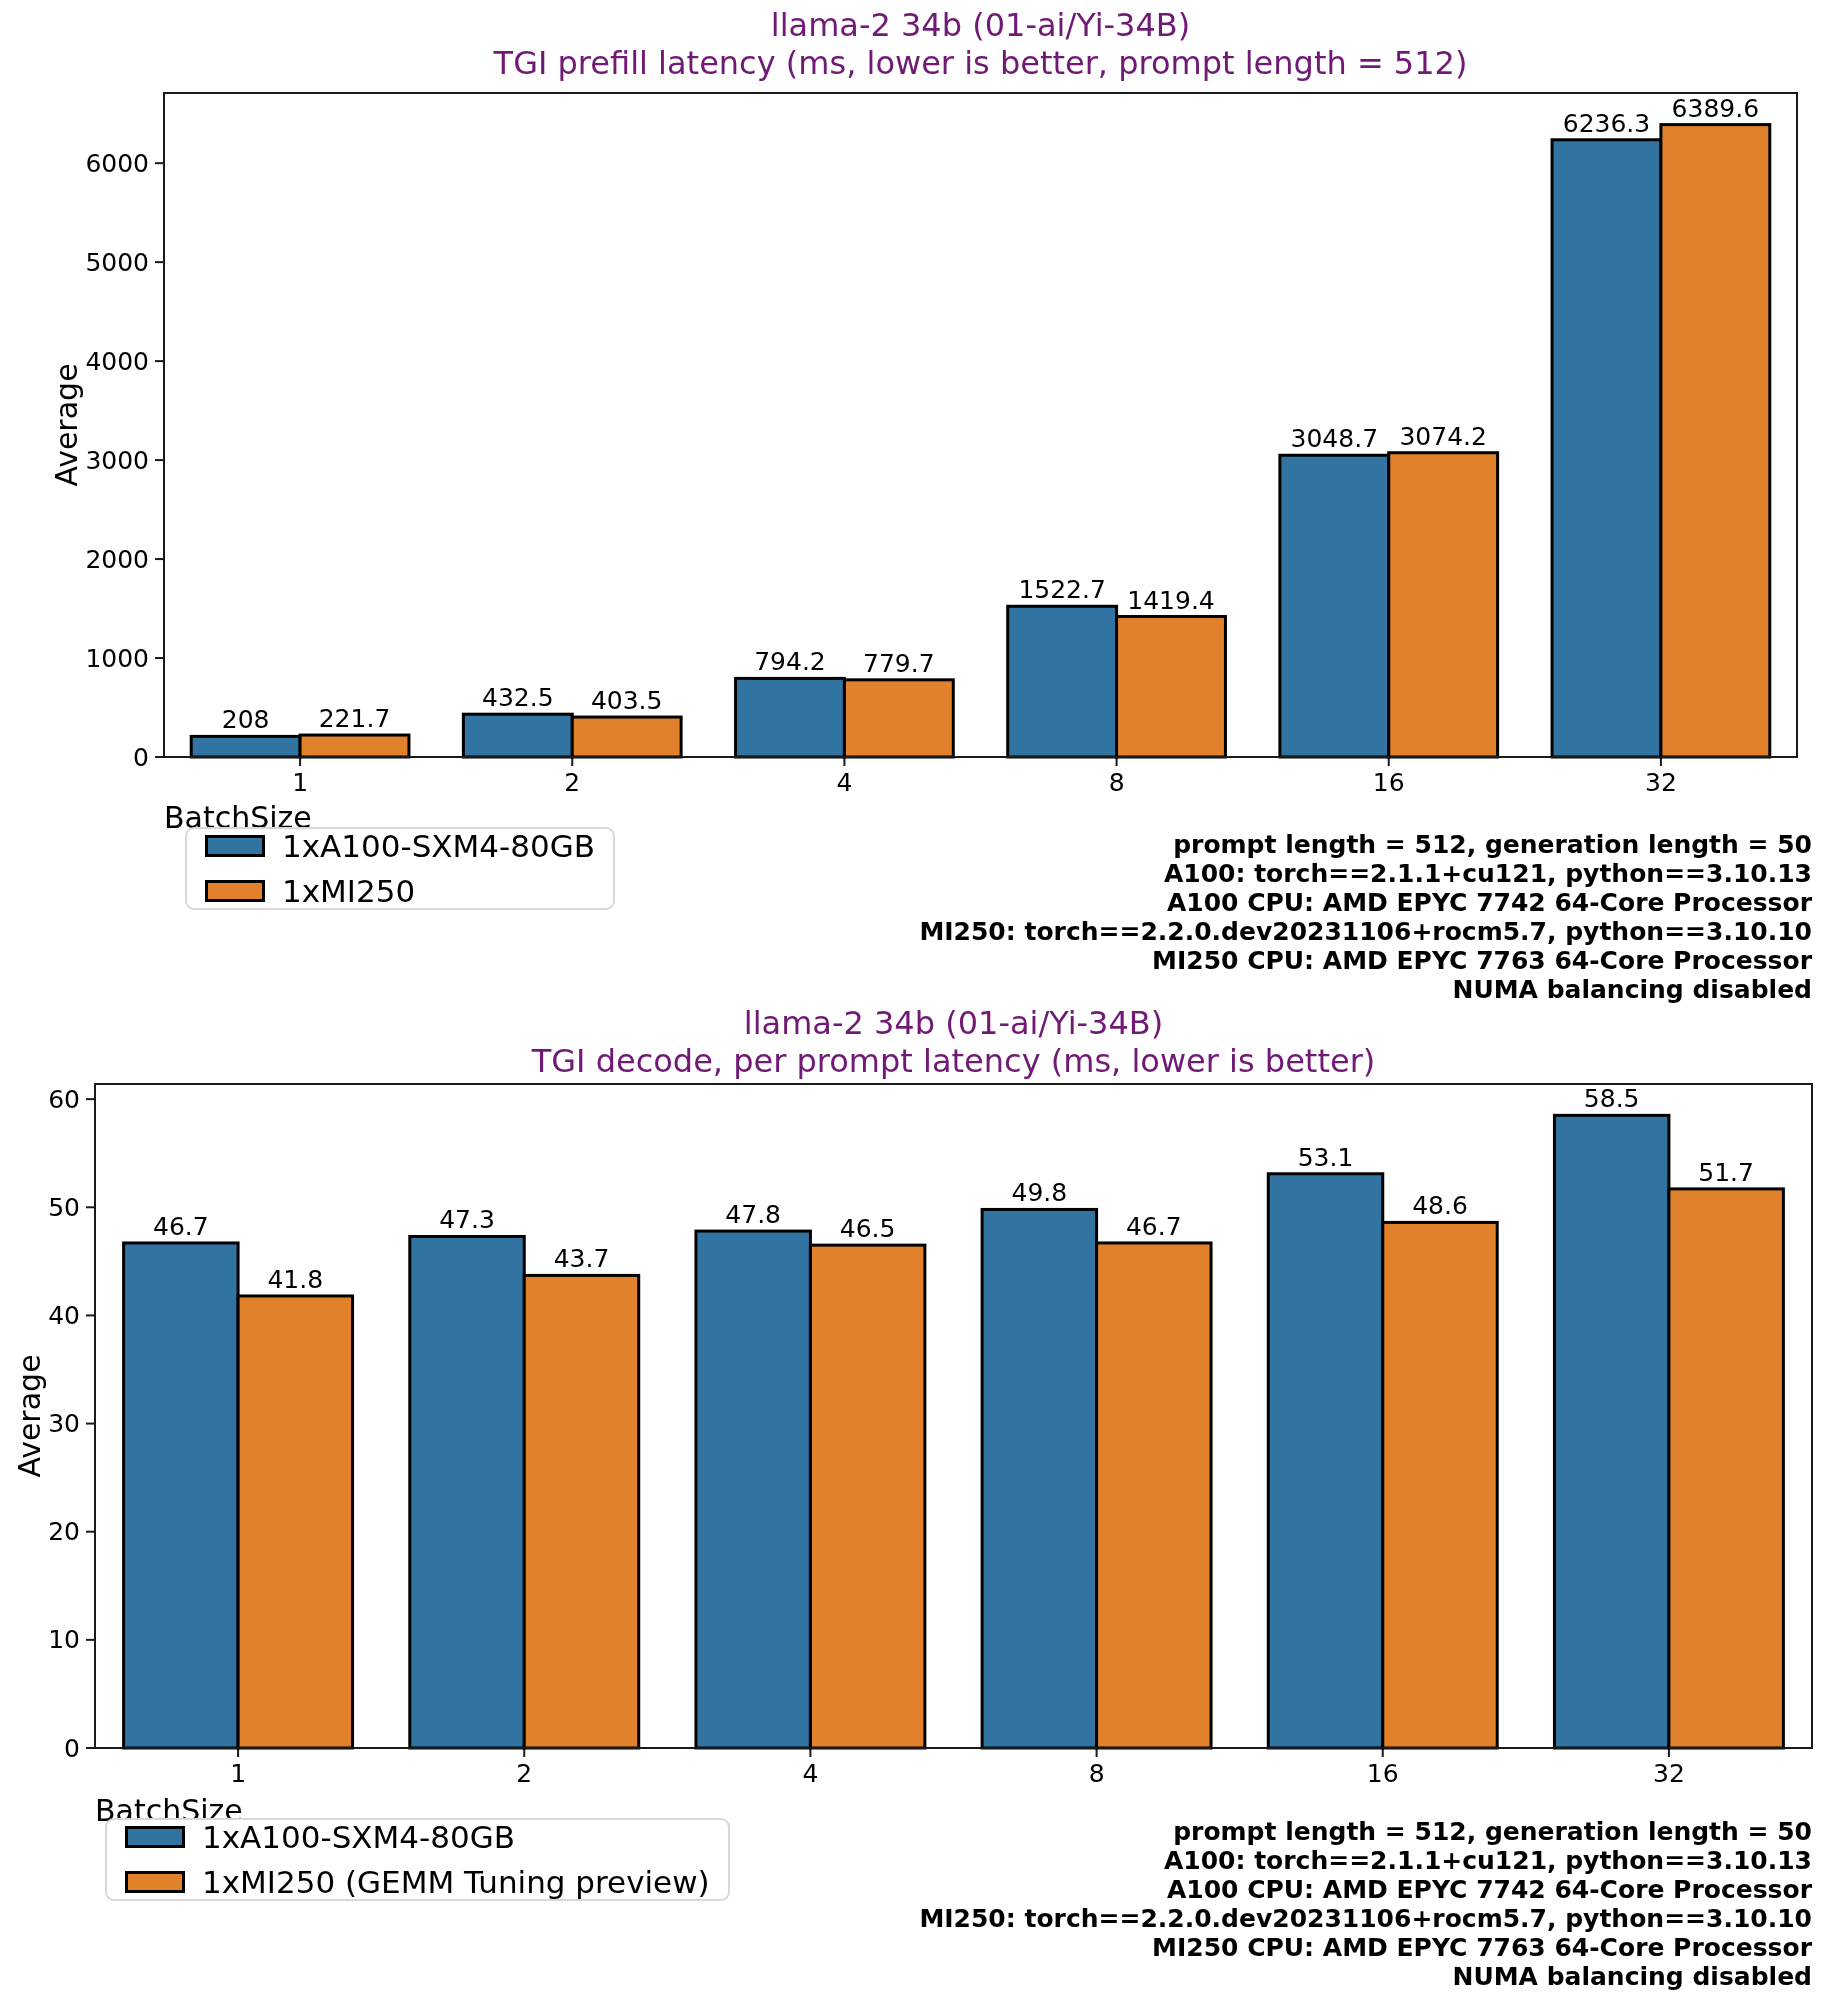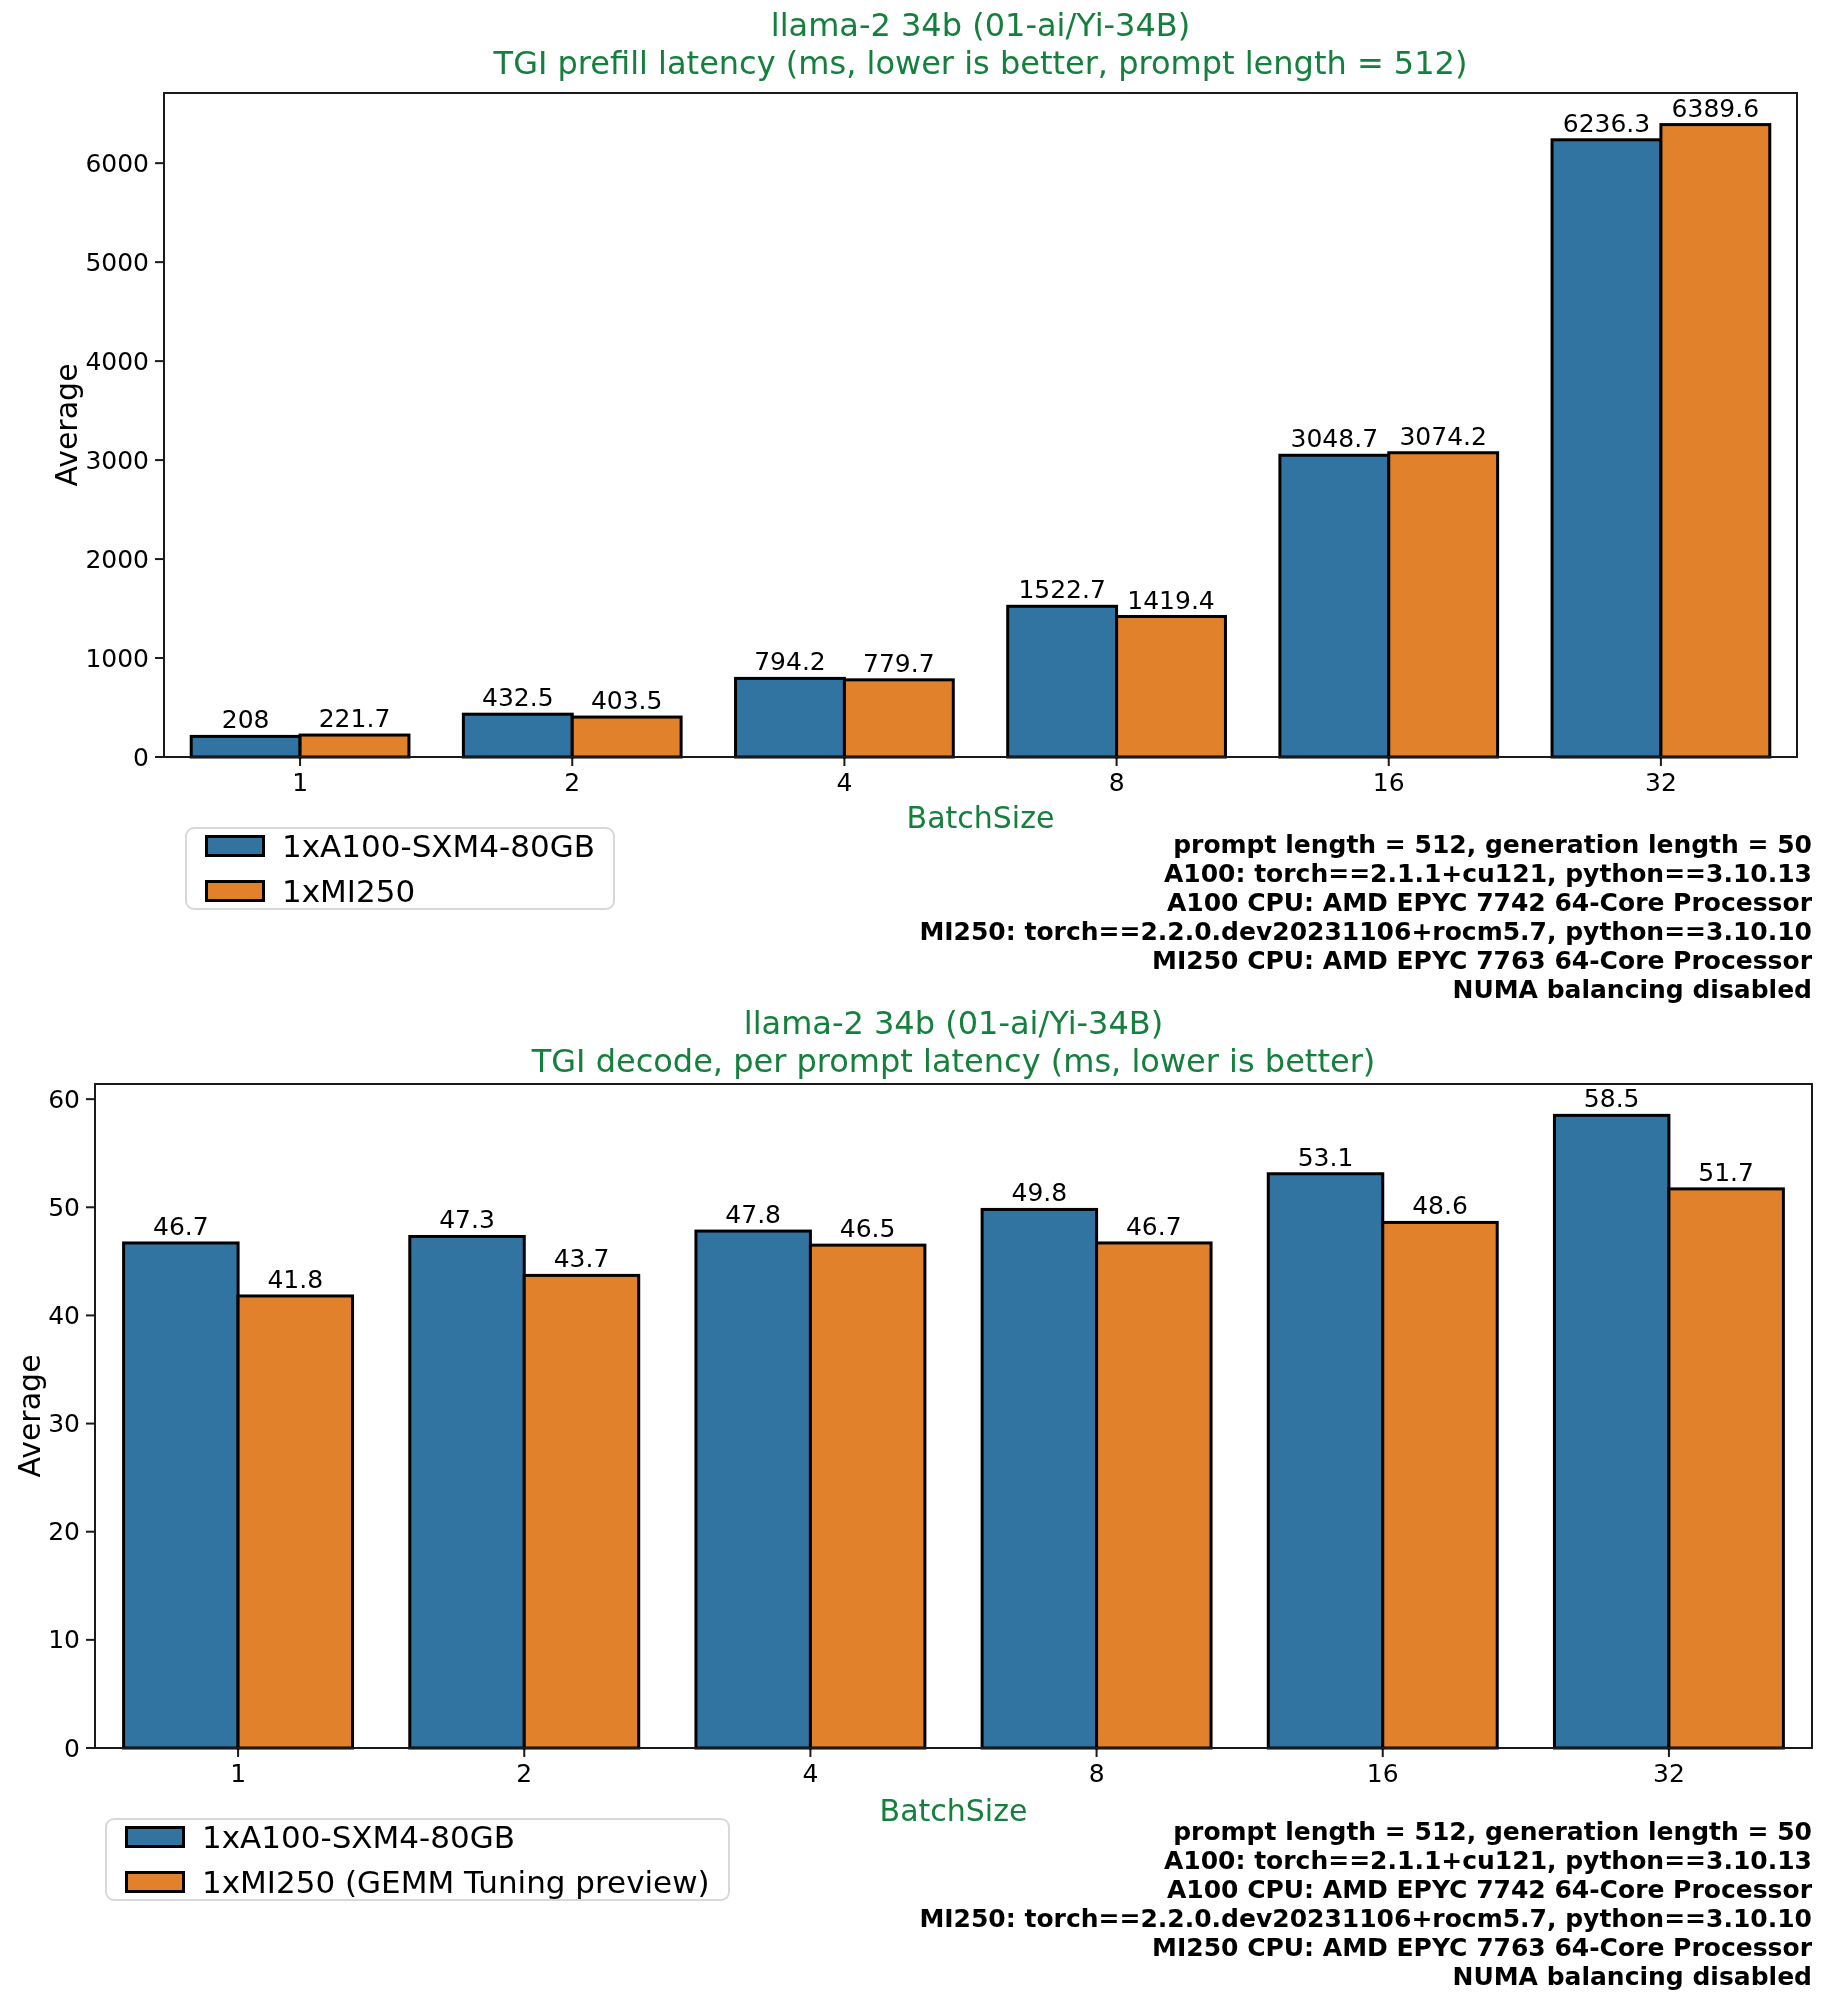--- a/index.html
+++ b/index.html
@@ -1,22 +1,22 @@
 <!DOCTYPE html>
 <html><head>
 <meta charset="utf-8">
 <style>
   html,body{margin:0;padding:0;background:#ffffff;}
   body{font-family:"DejaVu Sans",sans-serif;color:#000;}
   .canvas{position:relative;width:1840px;height:1999px;background:#fff;overflow:hidden;}
   svg.plots{position:absolute;left:0;top:0;}
-  .title-block{position:absolute;text-align:center;font-size:32px;line-height:38px;color:#15803d;}
+  .title-block{position:absolute;text-align:center;font-size:32px;line-height:38px;color:#701a75;}
   .t1{left:164px;top:6px;width:1633px;}
   .t2{left:95px;top:1004px;width:1717px;}
-  .xlabel{position:absolute;text-align:center;font-size:30px;color:#15803d;}
+  .xlabel{position:absolute;text-align:left;font-size:30px;color:#000000;}
   .x1{left:164px;top:800px;width:1633px;}
   .x2{left:95px;top:1793px;width:1717px;}
   .ylabel{position:absolute;font-size:30px;white-space:nowrap;transform:translate(-50%,-50%) rotate(-90deg);color:#000;}
   .y1{left:66px;top:425px;}
   .y2{left:29px;top:1416px;}
   .legend{position:absolute;background:#ffffff;border:2px solid #d8d8d8;border-radius:9px;
           padding:0 18px;display:flex;flex-direction:column;gap:11px;}
   .l1{left:185px;top:827px;}
   .l2{left:105px;top:1818px;}
   .legend-row{display:flex;align-items:center;gap:17px;}

